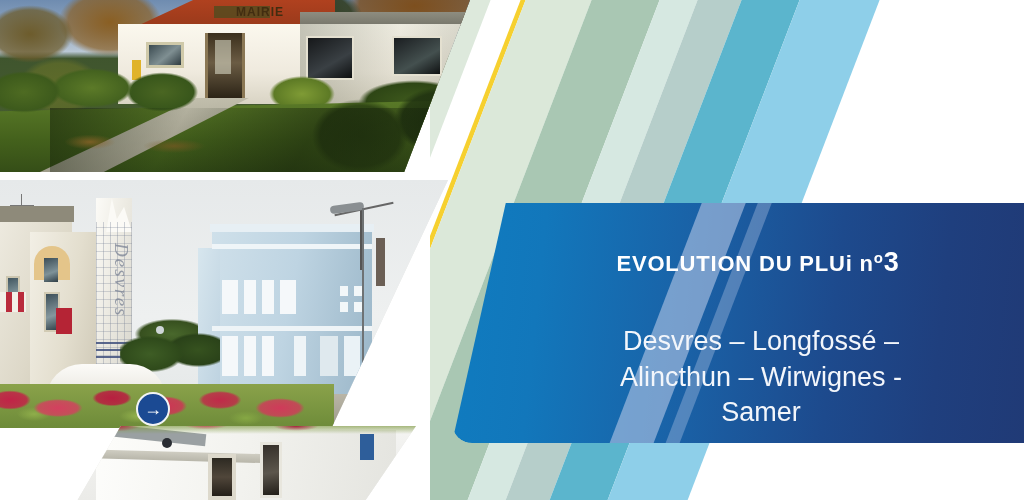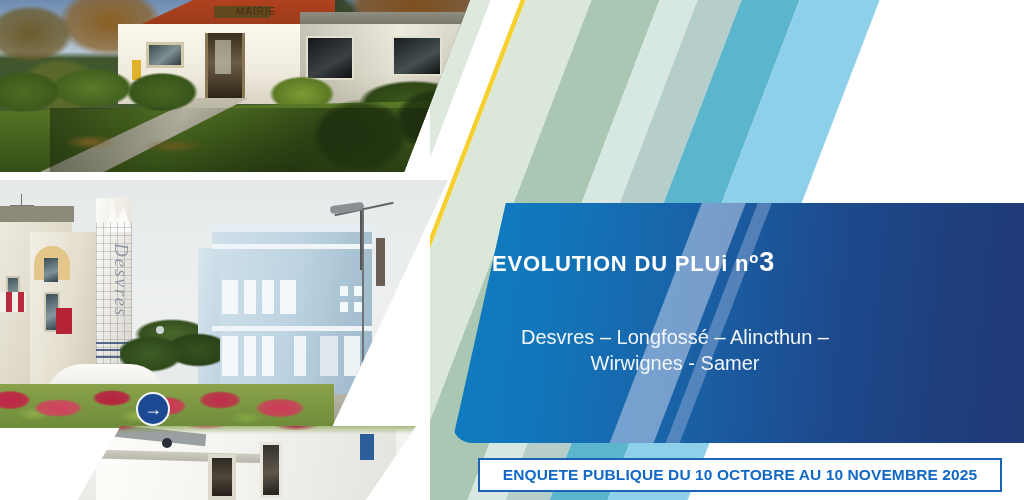--- a/index.html
+++ b/index.html
@@ -84,21 +84,21 @@
     position: absolute; left: 300px; top: 24px;
     width: 170px; height: 80px;
     background: linear-gradient(100deg, rgba(90,95,75,0.34) 0%, rgba(120,125,100,0.10) 55%, rgba(90,95,75,0.26) 100%);
   }
   .ph1-sign {
     position: absolute; left: 214px; top: 6px;
     width: 56px; height: 12px;
     background: #5c4a1f;
     letter-spacing: 1px;
     color: #3a2c10;
-    font-size: 10px; font-weight: normal;
+    font-size: 12px; font-weight: bold;
     text-align: center; line-height: 12px;
     opacity: .92;
     padding-left: 22px;
   }
   .ph1-door {
     position: absolute; left: 205px; top: 33px;
     width: 40px; height: 66px;
     background: linear-gradient(180deg, #3b2f1c 0%, #6b5c44 45%, #2a2215 100%);
     border-left: 3px solid #8a7754;
     border-right: 3px solid #8a7754;
@@ -552,21 +552,21 @@
     width: 14px; height: 520px;
     background: rgba(215, 223, 244, 0.30);
     transform: skewX(-21deg);
   }
   .panel-content {
     position: relative;
     z-index: 3;
     height: 100%;
     display: flex;
     flex-direction: column;
-    align-items: flex-start;
+    align-items: center;
     padding-top: 44px;
   }
   .panel-title {
     color: #ffffff;
     font-size: 22px;
     font-weight: bold;
     letter-spacing: 0.8px;
     text-align: center;
     padding-left: 40px;
   }
@@ -585,21 +585,21 @@
     margin-top: 22px;
     text-align: center;
     padding-left: 40px;
   }
   .panel-subtitle .sup {
     font-size: 13px;
     vertical-align: super;
   }
   .panel-communes {
     color: #f3f6fb;
-    font-size: 20px;
+    font-size: 27px;
     font-weight: 300;
     line-height: 1.32;
     text-align: center;
     margin-top: 46px;
     max-width: 400px;
     padding-left: 46px;
   }
 
   
   .banner {
@@ -722,17 +722,14 @@
   <div class="title-panel">
     <div class="panel-bg"></div>
     <div class="panel-lightstripe"></div>
     <div class="panel-lightstripe2"></div>
     <div class="panel-content">
       <div class="panel-title"><span>EVOLUTION DU PLUi n</span><span class="sup">o</span><span class="big3">3</span></div>
       <div class="panel-communes">Desvres – Longfossé – Alincthun – Wirwignes - Samer</div>
     </div>
   </div>
 
-  <div class="banner">
-    <span class="banner-text">ENQUETE PUBLIQUE DU 10 OCTOBRE AU 10 NOVEMBRE 2025</span>
-  </div>
 
 </div>
 
 </body></html>

